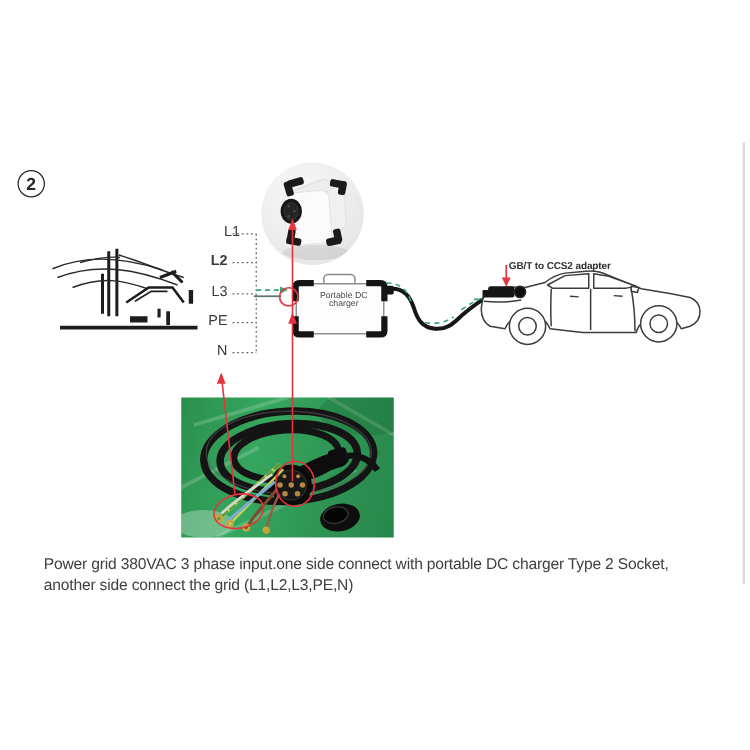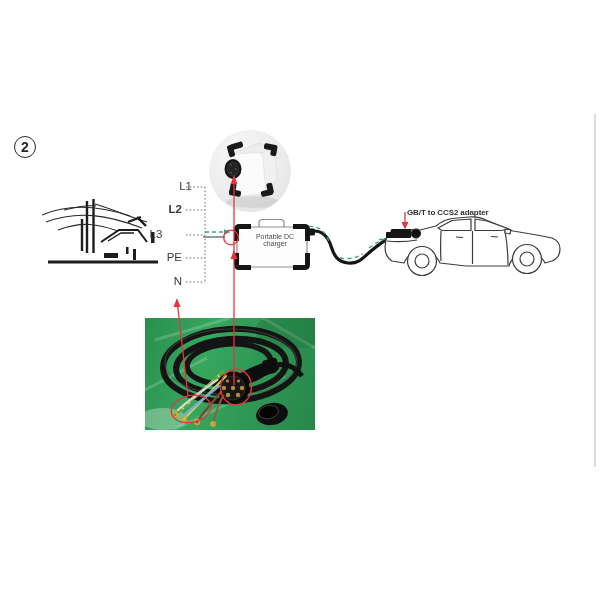--- a/index.html
+++ b/index.html
@@ -10,21 +10,21 @@
   .abs{position:absolute;}
   
   .badge{
     left:14px;top:136px;width:22px;height:22px;border:1.7px solid #262626;border-radius:50%;
     display:flex;align-items:center;justify-content:center;
     font-weight:700;font-size:14px;color:#262626;box-sizing:border-box;
   }
   
   .phase{width:32px;text-align:right;font-size:11.5px;color:#3a3a3a;}
   .phase.l1{left:160px;top:180px;} .phase.l2{left:150px;top:203px;font-weight:bold;}
-  .phase.l3{left:140px;top:228px;text-align:center;} .phase.pe{left:150px;top:251px;}
+  .phase.l3{left:150px;top:228px;} .phase.pe{left:150px;top:251px;}
   .phase.n {left:150px;top:275px;}
   
   .charger-label{left:245px;top:233px;width:60px;text-align:center;font-size:7px;color:#4a4a4a;}
   
   .adapter-label{left:379px;top:208px;font-size:8px;font-weight:700;color:#2f2f2f;letter-spacing:-0.1px;white-space:nowrap;margin-left:28px;}
   
   .caption{left:35px;top:443px;width:560px;font-size:12.5px;line-height:17px;color:#3f3f3f;letter-spacing:-0.15px;}
   .caption div{white-space:nowrap;}
   
   .socket-photo{
@@ -236,16 +236,18 @@
   <div class="abs phase l1">L1</div>
   <div class="abs phase l2">L2</div>
   <div class="abs phase l3">L3</div>
   <div class="abs phase pe">PE</div>
   <div class="abs phase n">N</div>
 
   <div class="abs charger-label">Portable DC charger</div>
   <div class="abs adapter-label">GB/T to CCS2 adapter</div>
 
   <div class="abs caption">
+    <div>Power grid 380VAC 3 phase input.one side connect with portable DC charger Type 2 Socket,</div>
+    <div>another side connect the grid (L1,L2,L3,PE,N)</div>
   </div>
 
   <div class="abs edge-line"></div>
 </div>
 
 </body></html>

